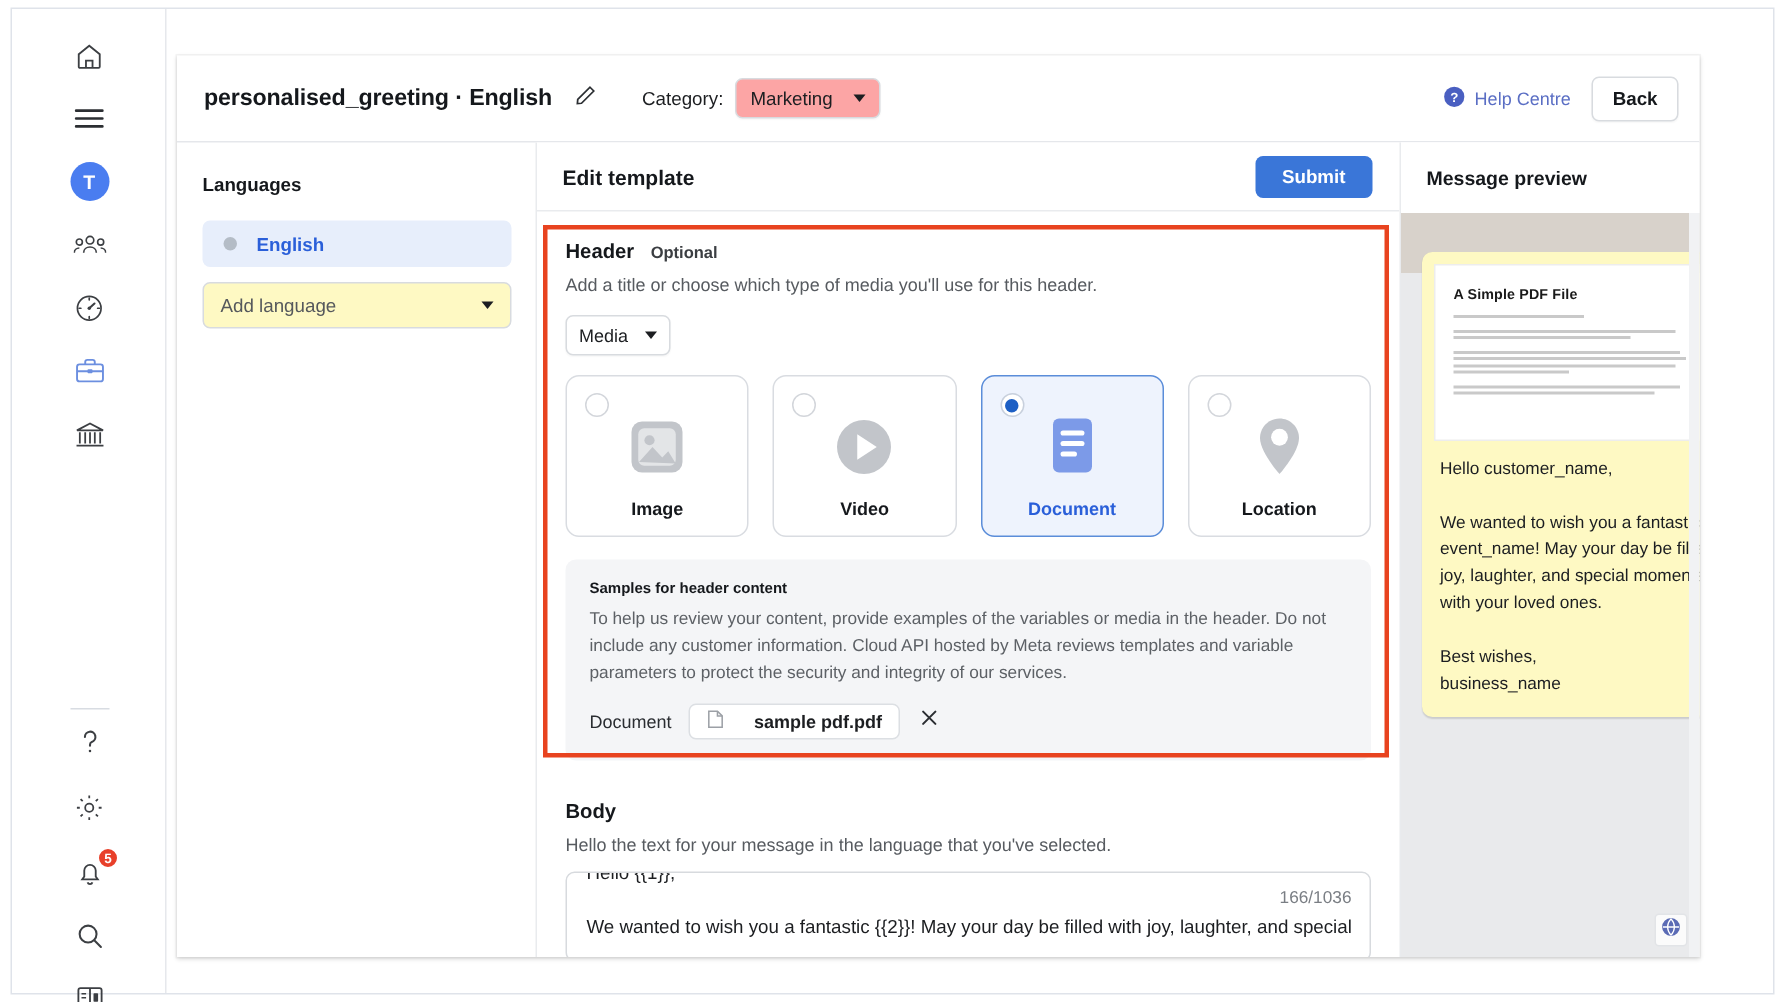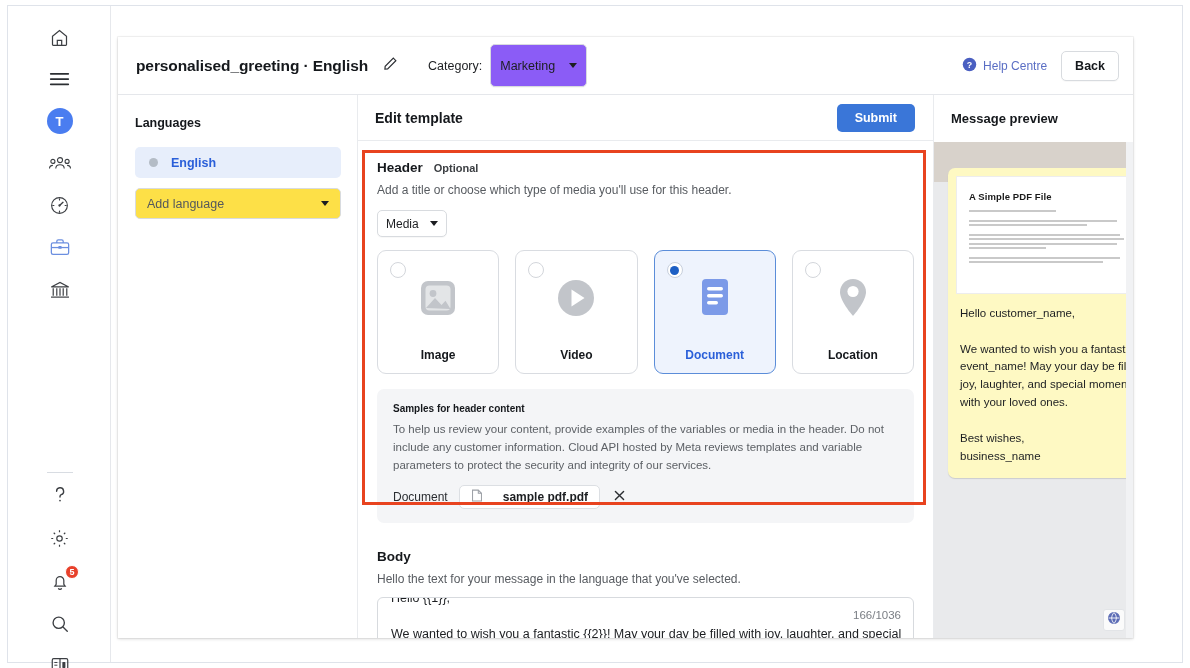--- a/index.html
+++ b/index.html
@@ -89,24 +89,24 @@
   .pencil-btn {
     margin-left: 12px; width: 20px; height: 20px;
     display: flex; align-items: center; justify-content: center;
   }
   .cat-label {
     margin-left: 28px;
     font-size: 12.5px; color: #1c1e21;
   }
   .select-box {
     margin-left: 8px;
-    height: 43px;
+    height: 27px;
     border: 1px solid #d8dbdf;
     border-radius: 5px;
-    background: #8b5cf6;
+    background: #fca5a5;
     display: inline-flex; align-items: center;
     padding: 0 9px;
     font-size: 12.5px; color: #1c1e21;
     gap: 14px;
     box-shadow: 0 1px 1px rgba(0,0,0,.03);
   }
   .caret { width: 0; height: 0; border-left: 4.5px solid transparent; border-right: 4.5px solid transparent; border-top: 5.5px solid #1c1e21; }
   .topbar-right {
     margin-left: auto; display: flex; align-items: center; gap: 14px;
   }
@@ -139,21 +139,21 @@
     background: #e7eefb;
     display: flex; align-items: center; gap: 13px;
     padding: 0 14px;
   }
   .lang-dot { width: 9px; height: 9px; border-radius: 50%; background: #b4bcc6; }
   .lang-name { font-size: 12.5px; font-weight: bold; color: #2a5fd9; }
   .add-lang {
     margin-top: 10px;
     height: 31px;
     border: 1px solid #d8dbdf; border-radius: 5px;
-    background: #fde047;
+    background: #fef9c3;
     display: flex; align-items: center; justify-content: space-between;
     padding: 0 11px;
     font-size: 12.5px; color: #55585c;
   }
 
   .editor-col {
     flex: 1;
     position: relative;
     background: #fff;
     min-width: 0;
@@ -199,21 +199,21 @@
     padding: 0 8px;
     font-size: 12px; color: #1c1e21;
     box-shadow: 0 1px 1px rgba(0,0,0,.03);
   }
 
   .media-cards {
     margin-top: 13px;
     display: flex; gap: 16px;
   }
   .mcard {
-    width: 123px; height: 124px;
+    width: 123px; height: 108px;
     border: 1px solid #d9dce1; border-radius: 9px;
     background: #fff;
     position: relative;
     display: flex; flex-direction: column;
     align-items: center; justify-content: flex-end;
     padding-bottom: 11px;
   }
   .mcard.selected {
     border: 1.5px solid #5b8dd9;
     background: #eef3fd;

